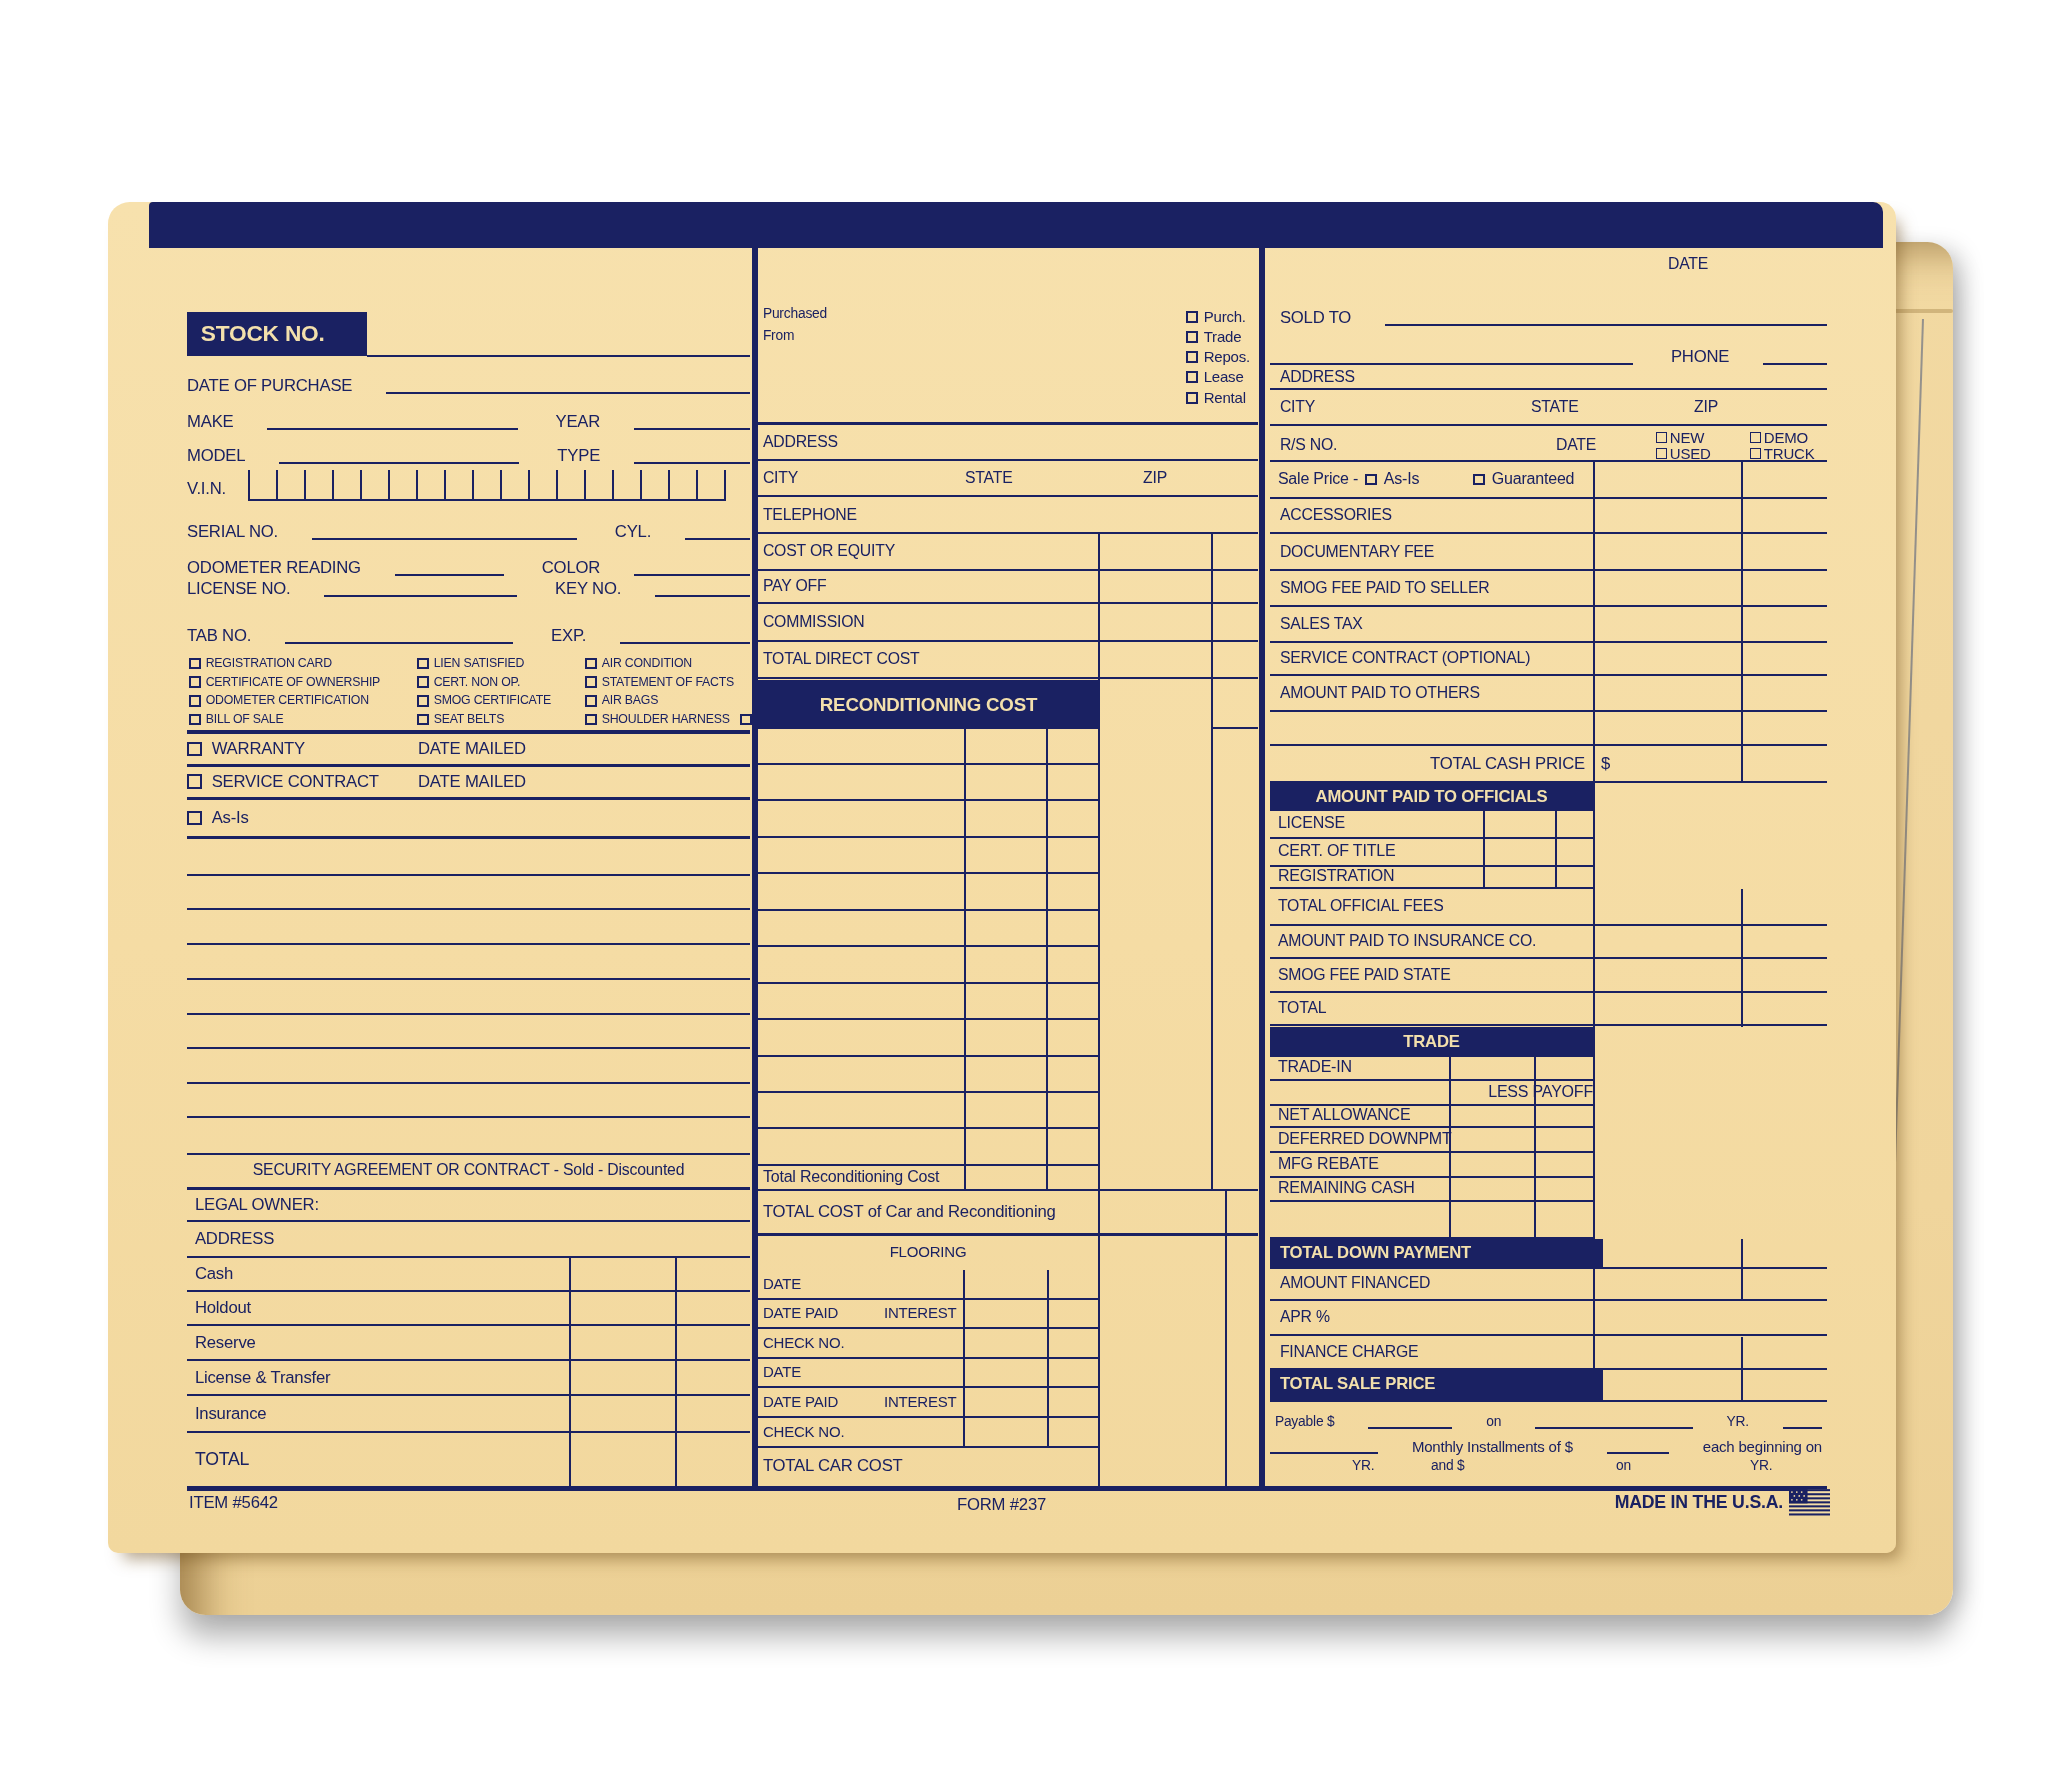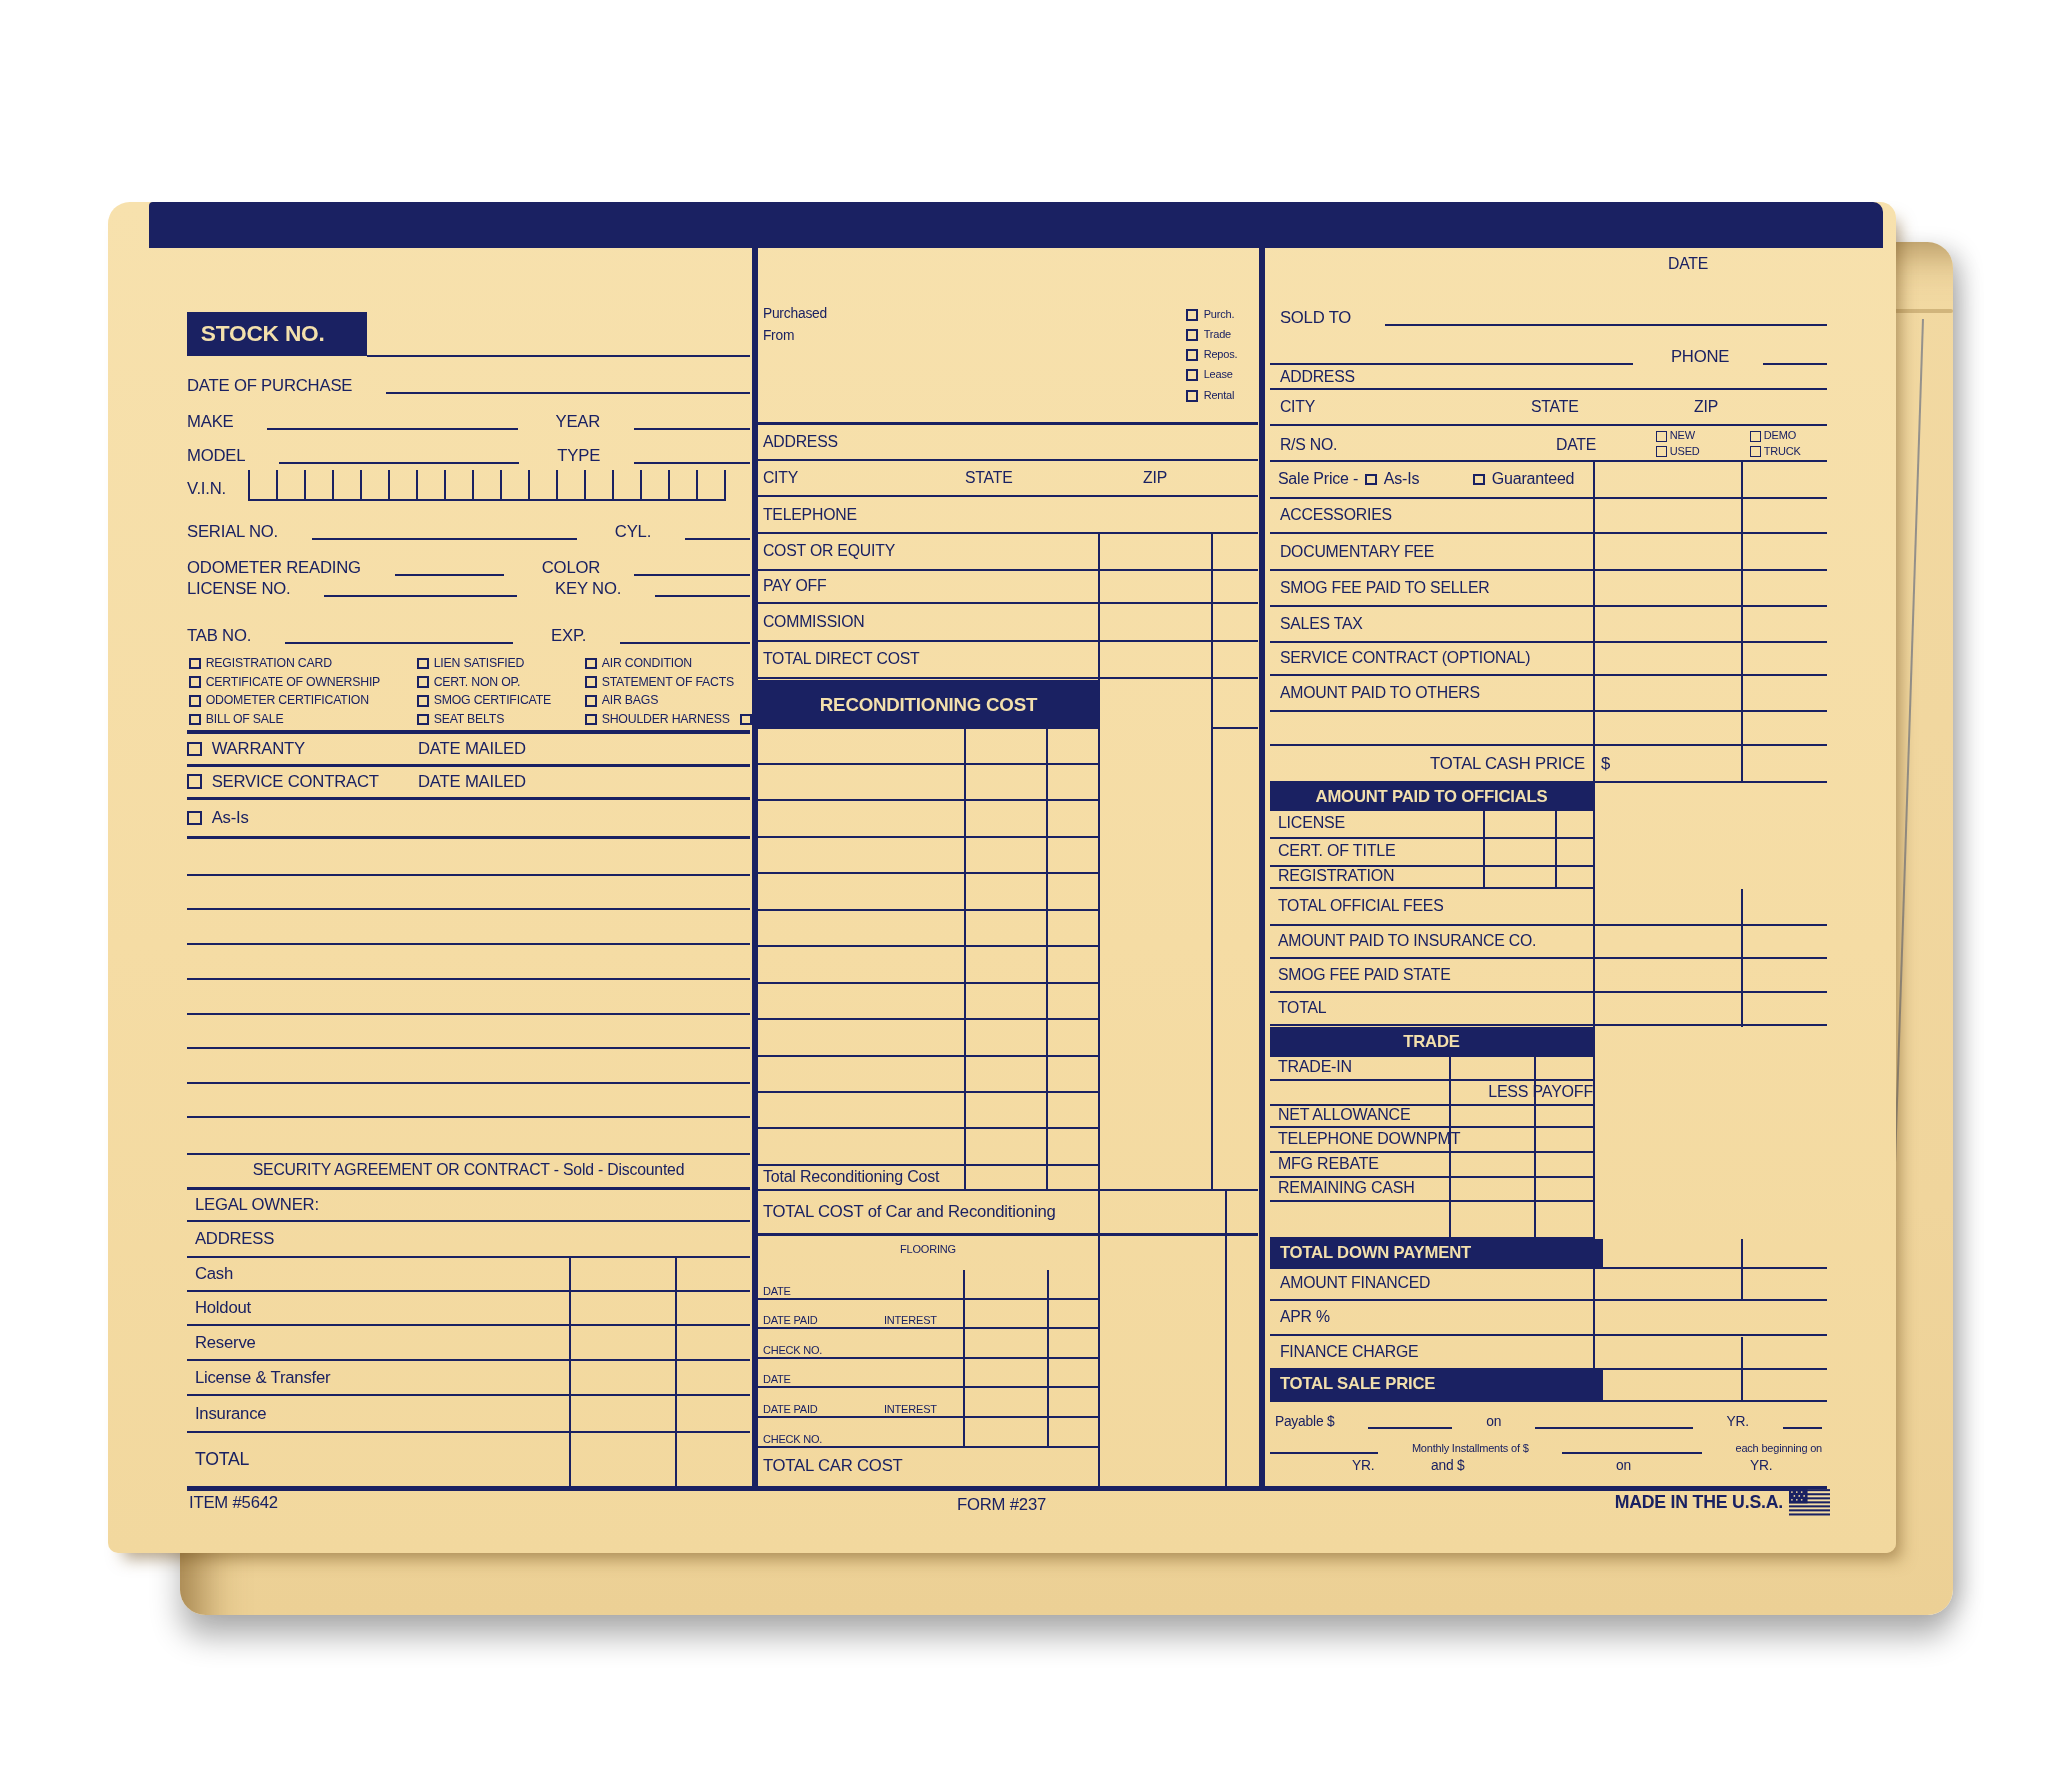--- a/index.html
+++ b/index.html
@@ -41,21 +41,21 @@
   .r{position:absolute;box-sizing:border-box;}
   .bb{border-bottom:2px solid var(--navy);}
   .bb3{border-bottom:3px solid var(--navy);}
   .bb4{border-bottom:3.9px solid var(--navy);}
   .flex{display:flex;align-items:flex-end;gap:28px;}
   .flexc{display:flex;align-items:center;}
   .vl{position:absolute;width:2px;background:var(--navy);}
   .hl{position:absolute;height:2px;background:var(--navy);}
 
   .t23{font-size:22.7px;}.t19{font-size:18.7px;}.t18{font-size:17.7px;}.t17{font-size:16.7px;}
-  .t16{font-size:15.8px;}.t15{font-size:16px;}.t14{font-size:13.8px;}.t13{font-size:11px;align-items:flex-end;}
+  .t16{font-size:15.8px;}.t15{font-size:16px;}.t14{font-size:13.8px;}.t13{font-size:15px;}
   .t12{font-size:12.3px;}
   .bold{font-weight:bold;}
   .env *{letter-spacing:-0.2px;line-height:1.05;}
 
   .nbar{background:var(--navy);color:var(--cream);font-weight:bold;display:flex;align-items:center;}
   .nbar.center{justify-content:center;}
 
   .cb{width:11.8px;height:11.8px;border:2px solid var(--navy);display:inline-block;flex:none;box-sizing:border-box;background:transparent;}
   .cb.sm{width:10.8px;height:10.8px;border-width:1.5px;}
   .cb.lg{width:14.8px;height:14.8px;}
@@ -482,21 +482,21 @@
       <div class="r flexc bb t15" style="left:0;top:854px;width:323px;height:24.6px;padding-left:7.9px;">
           <span>TRADE-IN</span>
         </div>
       <div class="r flexc bb t15" style="left:0;top:879px;width:323px;height:24.6px;padding-left:7.9px;justify-content:flex-end;">
           <span>LESS PAYOFF</span>
         </div>
       <div class="r flexc bb t15" style="left:0;top:903px;width:323px;height:22.7px;padding-left:7.9px;">
           <span>NET ALLOWANCE</span>
         </div>
       <div class="r flexc bb t15" style="left:0;top:926px;width:323px;height:24.6px;padding-left:7.9px;">
-          <span>TELEPHONE DOWNPMT</span>
+          <span>DEFERRED DOWNPMT</span>
         </div>
       <div class="r flexc bb t15" style="left:0;top:951px;width:323px;height:24.6px;padding-left:7.9px;">
           <span>MFG REBATE</span>
         </div>
       <div class="r flexc bb t15" style="left:0;top:975px;width:323px;height:24.6px;padding-left:7.9px;">
           <span>REMAINING CASH</span>
         </div>
       <div class="r flexc bb t15" style="left:0;top:1000px;width:323px;height:37px;"></div>
 
       <div class="r flexc bb t16" style="left:0;top:1067px;width:557px;height:31.5px;padding-left:9.9px;">

